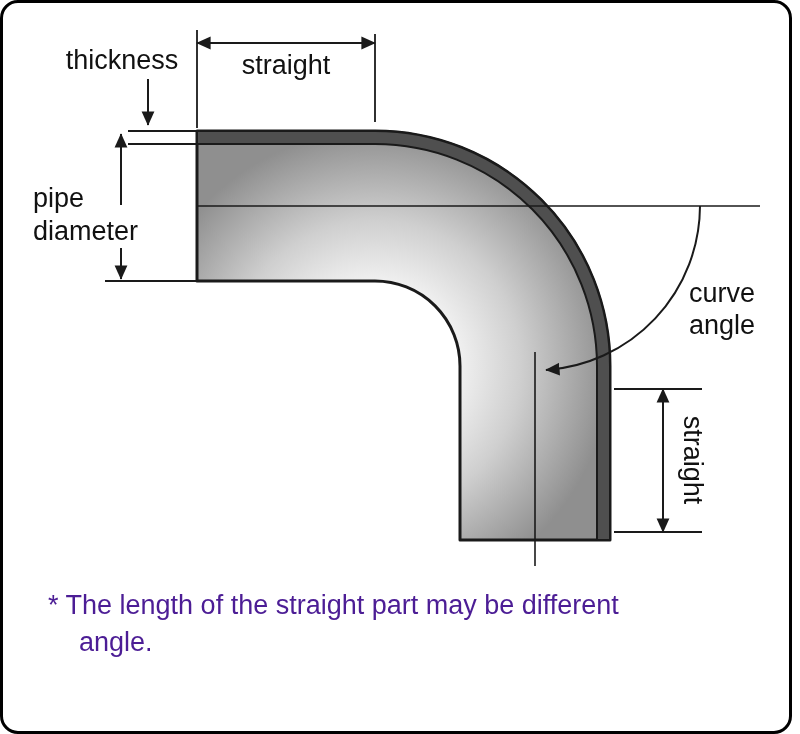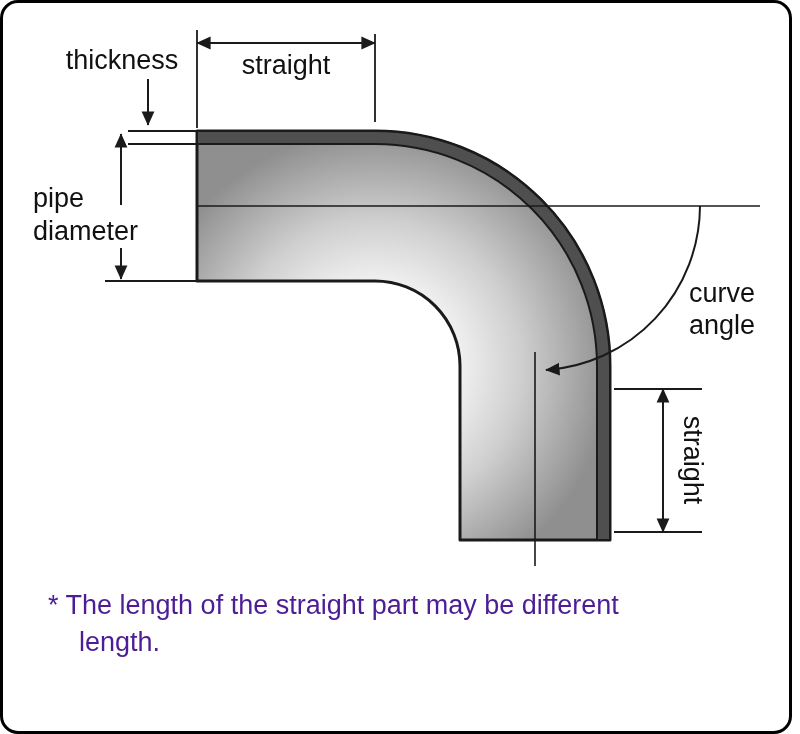--- a/index.html
+++ b/index.html
@@ -93,16 +93,16 @@
     <text class="svg-label" x="286" y="74" text-anchor="middle">straight</text>
     <text class="svg-label" x="33" y="207" text-anchor="start">pipe</text>
     <text class="svg-label" x="33" y="240" text-anchor="start">diameter</text>
     <text class="svg-label" x="722" y="302" text-anchor="middle">curve</text>
     <text class="svg-label" x="722" y="334" text-anchor="middle">angle</text>
     <text class="svg-label" x="684" y="460" text-anchor="middle" transform="rotate(90 684 460)">straight</text>
   </svg>
 
   <div class="footnote">
     <div class="fn-line">* The length of the straight part may be different</div>
-    <div class="fn-line indented">length.</div>
+    <div class="fn-line indented">angle.</div>
   </div>
 
 </div>
 
 </body></html>

